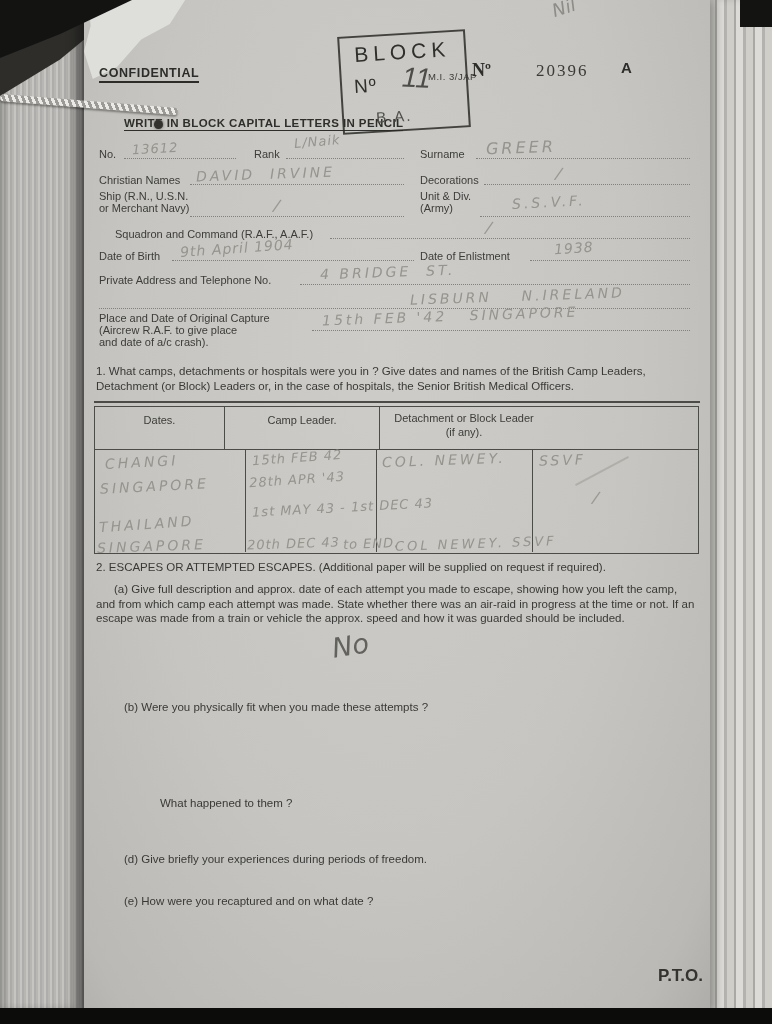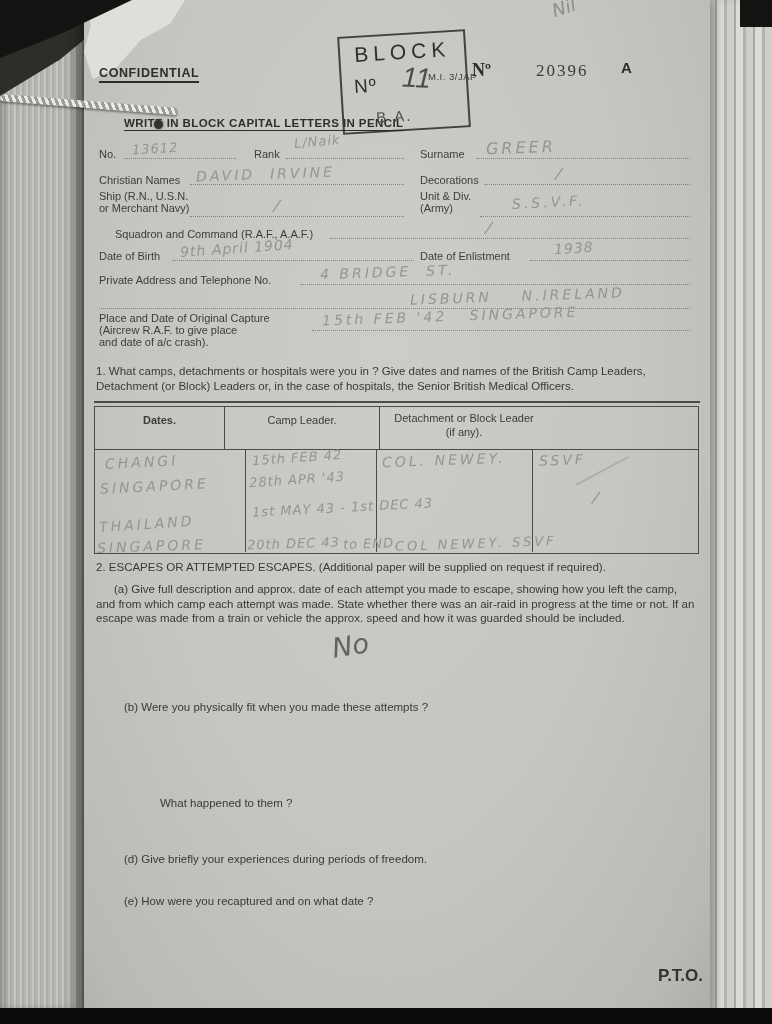--- a/index.html
+++ b/index.html
@@ -163,21 +163,21 @@
     <span class="lbl" style="left:15px;top:324px;">(Aircrew R.A.F. to give place</span>
     <span class="lbl" style="left:15px;top:336px;">and date of a/c crash).</span>
     <div class="dotline" style="left:228px;top:318px;width:378px;"></div>
     <span class="hand caps" style="left:238px;top:308px;transform:rotate(-2deg);">15th FEB '42   SINGAPORE</span>
 
     <div class="para" style="left:12px;top:364px;width:600px;">1.   What camps, detachments or hospitals were you in ?   Give dates and names of the British Camp Leaders, Detachment (or Block) Leaders or, in the case of hospitals, the Senior British Medical Officers.</div>
 
     <div class="heavy-rule"></div>
     <div class="camp-table">
       <div class="thead">
-        <div class="th" style="width:130px;font-weight:bold;">Dates.</div>
+        <div class="th" style="width:130px;">Dates.</div>
         <div class="th" style="width:155px;">Camp Leader.</div>
         <div class="th" style="width:168px;padding:4px 14px 0;">Detachment or Block Leader (if any).</div>
       </div>
       <div class="tbody">
         <div class="vline" style="left:150px;"></div>
         <div class="vline" style="left:281px;"></div>
         <div class="vline" style="left:437px;"></div>
         <span class="hand caps" style="left:10px;top:4px;transform:rotate(-3deg);">CHANGI</span>
         <span class="hand caps" style="left:5px;top:28px;transform:rotate(-3deg);">SINGAPORE</span>
         <span class="hand script" style="left:157px;top:0px;transform:rotate(-4deg);">15th FEB 42</span>

